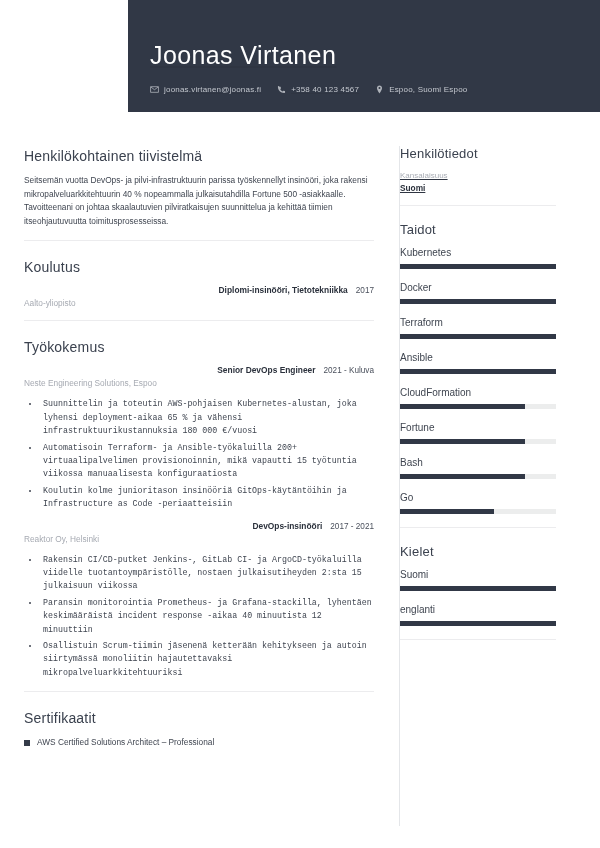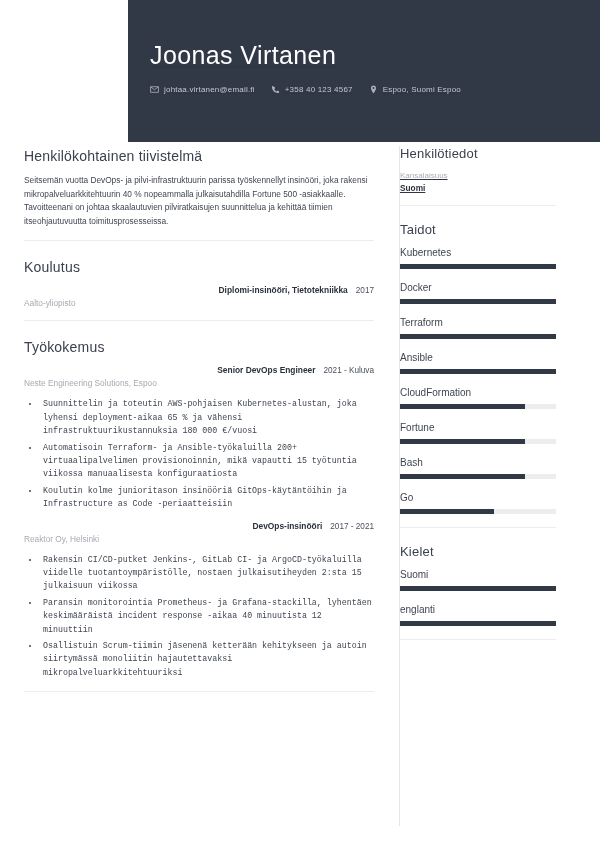--- a/index.html
+++ b/index.html
@@ -15,21 +15,21 @@
     overflow: hidden;
     position: relative;
   }
 
   
   .header {
     position: absolute;
     top: 0;
     left: 128px;
     width: 472px;
-    height: 142px;
+    height: 112px;
     background: #313846;
     box-sizing: border-box;
     padding: 40px 0 0 22px;
     text-decoration: underline;
   }
   .full-name {
     color: #ffffff;
     font-size: 25px;
     font-weight: 400;
     letter-spacing: 0.4px;
@@ -210,21 +210,21 @@
   <h1 class="full-name">Joonas Virtanen</h1>
   <div class="contact-row">
 
     <div class="contact-item">
       <span class="ico">
         <svg width="9" height="9" viewBox="0 0 16 16" fill="#d8dbe0">
           <path d="M1 3h14v10H1z" fill="none" stroke="#d8dbe0" stroke-width="1.4"></path>
           <path d="M1.6 3.6L8 8.4l6.4-4.8" fill="none" stroke="#d8dbe0" stroke-width="1.4"></path>
         </svg>
       </span>
-      <span class="contact-text">johtaa.virtanen@email.fi</span>
+      <span class="contact-text">joonas.virtanen@joonas.fi</span>
     </div>
 
     <div class="contact-item">
       <span class="ico">
         <svg width="9" height="9" viewBox="0 0 16 16" fill="#d8dbe0">
           <path d="M3.2 1.6c-.8 0-1.6.8-1.6 1.7 0 6 5.1 11.1 11.1 11.1.9 0 1.7-.8 1.7-1.6l-.2-2-3-.8-1.3 1.7c-1.9-.9-3.5-2.5-4.4-4.4L7.2 6 6.4 3l-2-.1z"></path>
         </svg>
       </span>
       <span class="contact-text">+358 40 123 4567</span>
     </div>
@@ -290,20 +290,29 @@
         <ul class="bullets">
           <li>Rakensin CI/CD-putket Jenkins-, GitLab CI- ja ArgoCD-työkaluilla viidelle tuotantoympäristölle, nostaen julkaisutiheyden 2:sta 15 julkaisuun viikossa</li>
           <li>Paransin monitorointia Prometheus- ja Grafana-stackilla, lyhentäen keskimääräistä incident response -aikaa 40 minuutista 12 minuuttiin</li>
           <li>Osallistuin Scrum-tiimin jäsenenä ketterään kehitykseen ja autoin siirtymässä monoliitin hajautettavaksi mikropalveluarkkitehtuuriksi</li>
         </ul>
       </div>
 
       <div class="divider"></div>
     </div>
 
+    <div class="section">
+      <h2 class="section-title">Sertifikaatit</h2>
+      <ul class="cert-list">
+        <li class="cert-item">
+          <span class="cert-marker"></span>
+          <span>AWS Certified Solutions Architect – Professional</span>
+        </li>
+      </ul>
+    </div>
 
   </div>
 
   <div class="side-col">
 
     <div class="section">
       <h2 class="section-title">Henkilötiedot</h2>
 
       <div class="detail">
         <div class="detail-label">Kansalaisuus</div>

